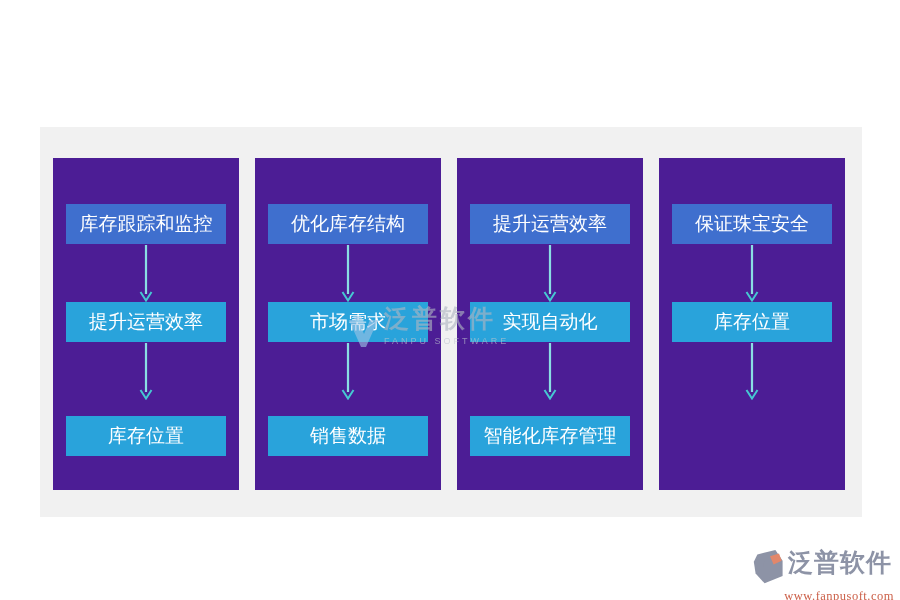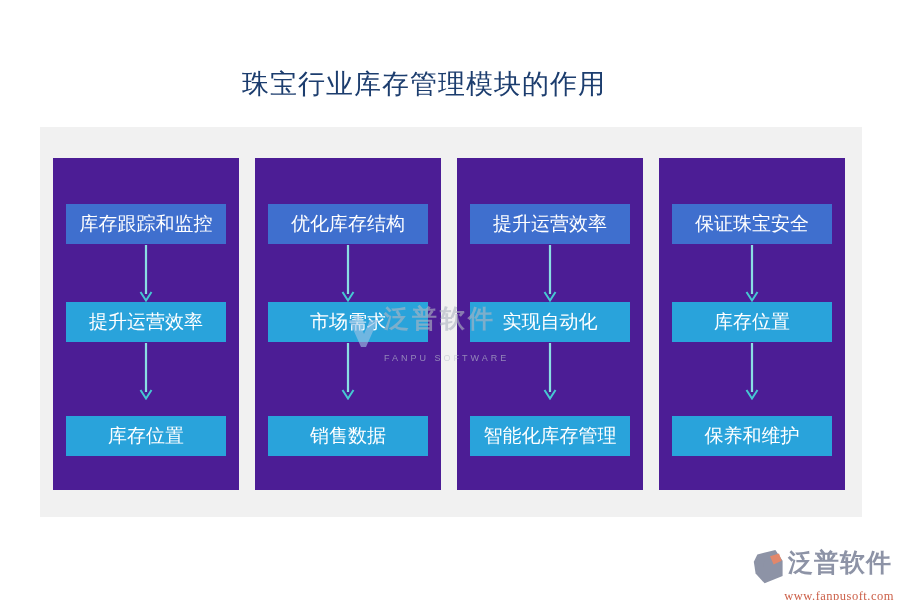--- a/index.html
+++ b/index.html
@@ -29,36 +29,35 @@
   .arrow { position:absolute; left:50%; transform:translateX(-50%); width:18px; height:57px; }
   .arrow.a-0 { top:87px; }
   .arrow.a-1 { top:185px; }
 
   .watermark { position:absolute; left:348px; top:302px; z-index:5; opacity:0.62;
     display:flex; align-items:flex-start; pointer-events:none; }
   .wm-mark { margin-top:14px; }
   .wm-texts { margin-left:2px; }
   .wm-cn { font-size:25px; color:#AFB6C2; letter-spacing:3px; font-weight:bold;
     font-family:"Liberation Serif","DejaVu Serif",serif; }
-  .wm-en { font-size:9px; color:#BFC5CF; letter-spacing:3px; margin-top:18px;
+  .wm-en { font-size:9px; color:#BFC5CF; letter-spacing:3px; margin-top:1px;
     font-family:"Liberation Sans","DejaVu Sans",sans-serif; }
 
   .footer { position:absolute; left:752px; top:549px; width:142px; }
   .f-row { display:flex; align-items:flex-start; }
   .f-brand { font-size:25px; line-height:28px; color:#8D93A6; font-weight:bold;
     letter-spacing:1px; white-space:nowrap; }
   .f-url { font-size:12.5px; color:#CC6049; text-align:right; margin-top:-2px;
     letter-spacing:0.5px; font-family:"Liberation Serif","DejaVu Serif",serif; }
 </style>
 </head>
 <body>
 
 <div class="page">
 
-  <div class="title">珠宝行业库存管理模块的作用</div>
 
   <div class="board">
 
     <div class="column col-0">
       <div class="box primary">库存跟踪和监控</div>
       <div class="arrow a-0">
         <svg width="18" height="57" viewBox="0 0 18 57">
             <line x1="9" y1="0" x2="9" y2="49" stroke="#8ADEE3" stroke-width="2.2"></line>
             <polyline points="3.5,47 9,55.5 14.5,47" fill="none" stroke="#46C8D2" stroke-width="2"></polyline>
           </svg>
@@ -117,21 +116,20 @@
             <polyline points="3.5,47 9,55.5 14.5,47" fill="none" stroke="#46C8D2" stroke-width="2"></polyline>
           </svg>
       </div>
       <div class="box secondary row-1">库存位置</div>
       <div class="arrow a-1">
         <svg width="18" height="57" viewBox="0 0 18 57">
             <line x1="9" y1="0" x2="9" y2="49" stroke="#8ADEE3" stroke-width="2.2"></line>
             <polyline points="3.5,47 9,55.5 14.5,47" fill="none" stroke="#46C8D2" stroke-width="2"></polyline>
           </svg>
       </div>
-      <div class="box secondary row-2">保养和维护</div>
     </div>
 
   </div>
 
   <div class="watermark">
     <span class="wm-mark">
       <svg width="34" height="32" viewBox="0 0 34 32">
         <polygon points="1,4 10,4 16,18 22,4 30,4 18,31 13,31" fill="#9CC3E6"></polygon>
         <polygon points="5,0 13,0 17,9 13,16" fill="#B7D4EC"></polygon>
       </svg>

